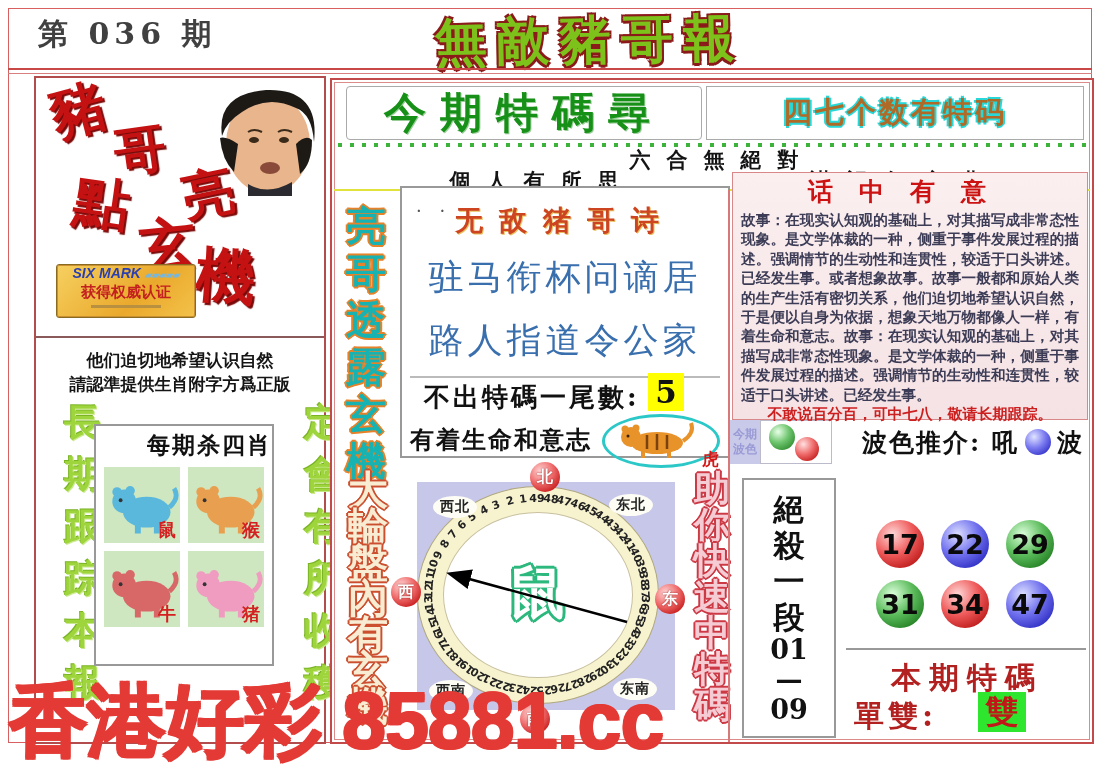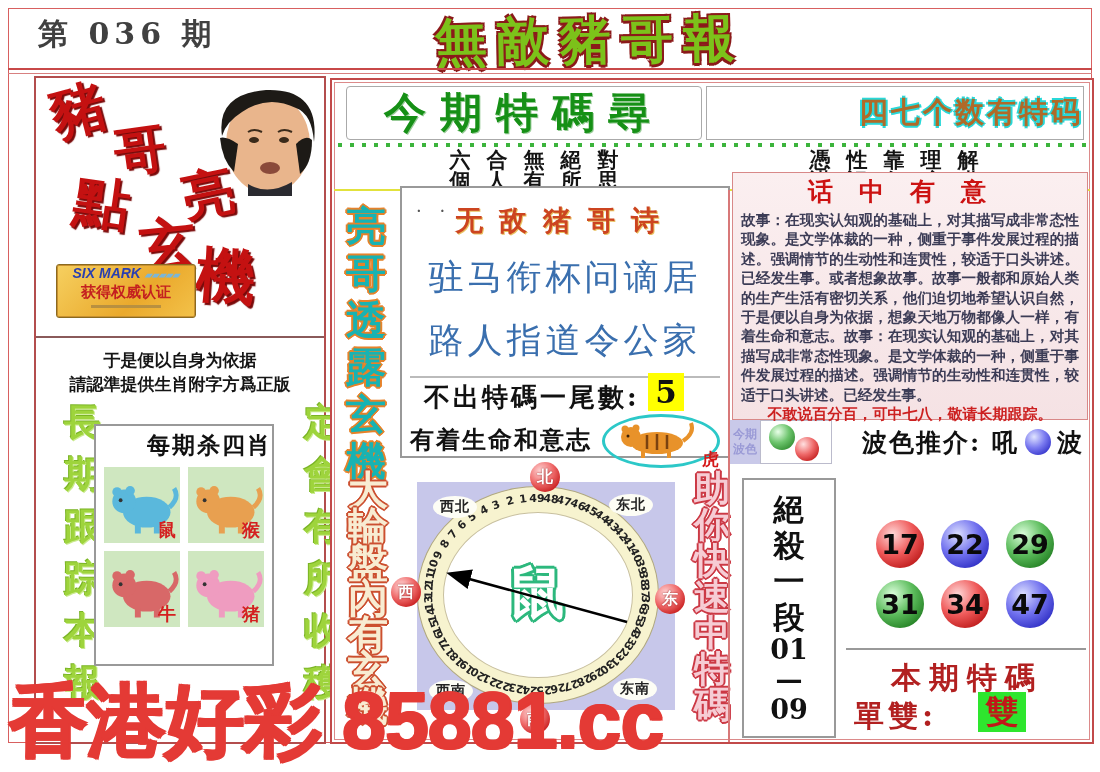--- a/index.html
+++ b/index.html
@@ -40,21 +40,21 @@
   #kill-grid{display:grid;grid-template-columns:76px 76px;grid-gap:8px;justify-content:center;margin-top:6px;}
   .tile{width:76px;height:76px;background:#cfe7c0;position:relative;}
   .tile .zlabel{position:absolute;right:4px;bottom:1px;color:#d42020;font-size:18px;font-weight:bold;}
   
   #main-box{left:330px;top:78px;width:760px;height:662px;border:2px solid #c24a4a;background:#fff;
             outline:1px solid #dc8a8a;outline-offset:-5px;}
   #hdr-box-a{left:14px;top:6px;width:354px;height:52px;border:1px solid #aaa;border-radius:4px;
      display:flex;align-items:center;justify-content:center;}
   #hdr-main{font-size:42px;font-weight:bold;color:#169016;letter-spacing:14px;text-shadow:1px 1px 0 #9c9;}
   #hdr-box-b{left:374px;top:6px;width:376px;height:52px;border:1px solid #aaa;
-     display:flex;align-items:center;justify-content:flex-end;}
+     display:flex;align-items:center;justify-content:center;}
   #hdr-sub{font-size:29px;font-weight:bold;color:#b06a28;letter-spacing:3px;
      text-shadow:-2px 0 0 #28d8d8,2px 0 0 #28d8d8,0 -2px 0 #28d8d8,0 2px 0 #28d8d8;}
   #dotline{left:6px;top:63px;width:748px;height:4px;
      background:repeating-linear-gradient(90deg,#3cb43c 0 4px,transparent 4px 12px);}
   .hline{left:30px;width:720px;display:flex;justify-content:space-around;
      font-size:21px;font-weight:bold;color:#141414;}
   .hline span{letter-spacing:16px;}
   #hline1{top:66px;} #hline2{top:87px;}
   #yellow-line{left:2px;top:87px;width:756px;height:0;border-top:2px solid #e2e23c;top:109px;}
   
@@ -161,21 +161,21 @@
         <div class="callig" style="left: 38px; top: 96px; font-size: 56px; transform: rotate(8deg);">點</div>
         <div class="callig" style="left: 104px; top: 138px; font-size: 56px; transform: rotate(-6deg);">玄</div>
         <div class="callig" style="left: 160px; top: 168px; font-size: 60px; transform: rotate(4deg);">機</div>
       </div>
     <div class="abs" id="seal">
       <div class="brand"><span>SIX MARK</span> <small>▰▰▰▰▰</small></div>
       <div class="certify">获得权威认证</div>
       <div class="tiny"></div>
     </div>
     <div class="abs" id="notice">
-      <div>于是便以自身为依据</div>
+      <div>他们迫切地希望认识自然</div>
       <div>請認準提供生肖附字方爲正版</div>
     </div>
     <div class="abs vstrip" id="v-left">
         <span class="green-char">長</span>
         <span class="green-char">期</span>
         <span class="green-char">跟</span>
         <span class="green-char">踪</span>
         <span class="green-char">本</span>
         <span class="green-char">報</span>
       </div>
@@ -241,21 +241,20 @@
   <div class="abs" id="main-box">
     <div class="abs" id="hdr-box-a">
       <span id="hdr-main">今期特碼尋</span>
     </div>
     <div class="abs" id="hdr-box-b">
       <span id="hdr-sub">四七个数有特码</span>
     </div>
     <div class="abs" id="dotline"></div>
     <div class="abs hline" id="hline1">
       <span>六合無絕對</span>
-      <span>憑性靠理解</span>
     </div>
     <div class="abs hline" id="hline2">
       <span>個人有所思</span>
       <span>謹記勿喧嘩</span>
     </div>
     <div class="abs" id="yellow-line"></div>
 
     <div class="abs vstrip" id="v-liang">
         <span class="teal-char outline">亮</span>
         <span class="teal-char outline">哥</span>

